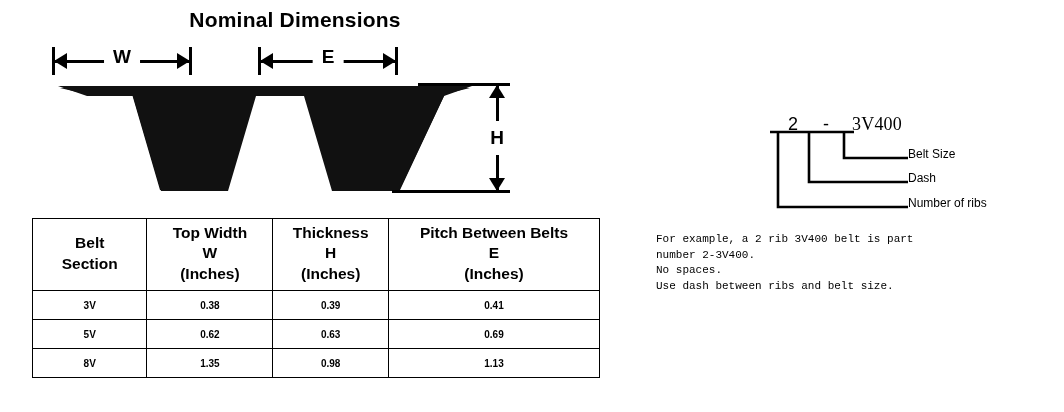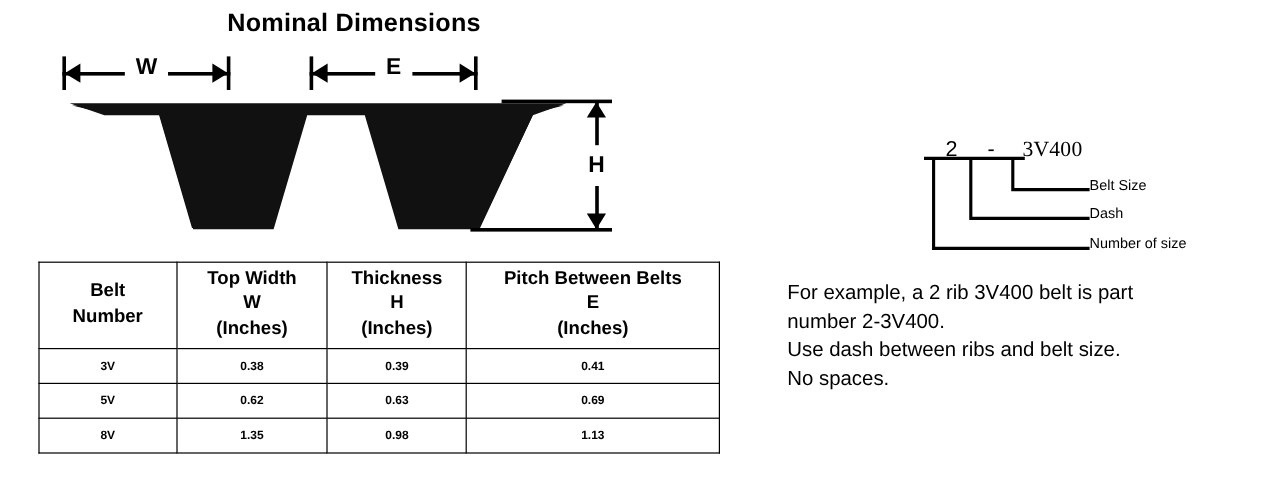--- a/index.html
+++ b/index.html
@@ -194,22 +194,23 @@
   .leader-label {
     position: absolute;
     font-size: 12px;
     white-space: nowrap;
   }
   .paragraph {
     position: absolute;
     left: 6px;
     top: 232px;
     width: 400px;
-    font-size: 17px;
+    font-size: 11px;
     line-height: 1.42;
+    font-family: Liberation Mono, monospace;
   }
   .paragraph div { white-space: nowrap; }
 </style>
 </head>
 <body>
 
 <div class="page">
 
   <div class="left-panel">
 
@@ -246,21 +247,21 @@
       <div class="arrowT"></div>
       <div class="arrowB"></div>
       <div class="dimlabel-v">H</div>
     </div>
 
     <table class="belt-table">
       <thead>
         <tr>
           <th class="col-sec">
             <div>Belt</div>
-            <div>Number</div>
+            <div>Section</div>
           </th>
           <th class="col-w">
             <div>Top Width</div>
             <div>W</div>
             <div>(Inches)</div>
           </th>
           <th class="col-h">
             <div>Thickness</div>
             <div>H</div>
             <div>(Inches)</div>
@@ -310,23 +311,23 @@
 
       <path d="M 159 2 L 159 52 L 258 52" fill="none" stroke="#000" stroke-width="2.6"></path>
 
       <path d="M 128 2 L 128 77 L 258 77" fill="none" stroke="#000" stroke-width="2.6"></path>
 
       <path d="M 120 2 L 204 2" fill="none" stroke="#000" stroke-width="2.6"></path>
     </svg>
 
     <div class="leader-label" style="left:258px; top:147px;">Belt Size</div>
     <div class="leader-label" style="left:258px; top:171px;">Dash</div>
-    <div class="leader-label" style="left:258px; top:196px;">Number of size</div>
+    <div class="leader-label" style="left:258px; top:196px;">Number of ribs</div>
 
     <div class="paragraph">
       <div>For example, a 2 rib 3V400 belt is part</div>
       <div>number 2-3V400.</div>
+      <div>No spaces.</div>
       <div>Use dash between ribs and belt size.</div>
-      <div>No spaces.</div>
     </div>
   </div>
 
 </div>
 
 </body></html>

